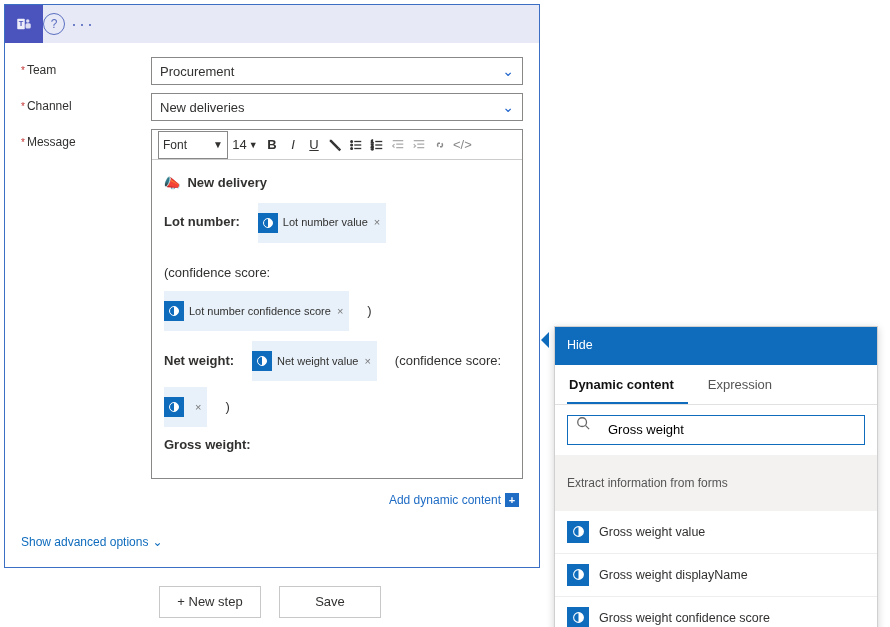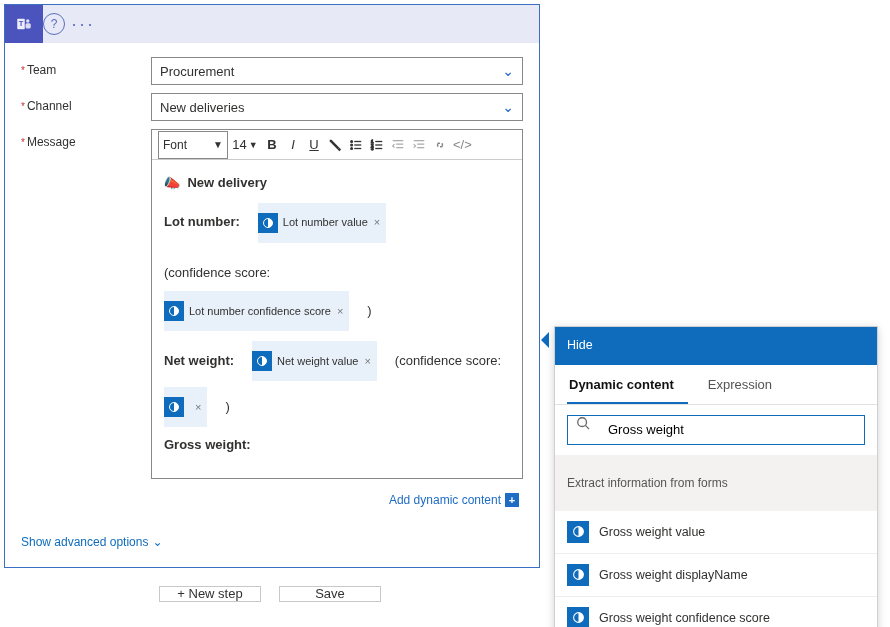--- a/index.html
+++ b/index.html
@@ -37,21 +37,21 @@
   .token-icon svg { width: 12px; height: 12px; }
   .token-x { color: #777; padding: 0 6px 0 6px; cursor: pointer; }
   .plain { font-size: 13px; }
 
   .add-dynamic { text-align: right; padding: 6px 4px 4px 0; font-size: 12px; color: #1f6cc5; cursor: pointer; display:flex; justify-content:flex-end; align-items:center; gap:4px;}
   .add-dynamic .badge { width:14px; height:14px; background:#1f6cc5; color:#fff; display:inline-flex; align-items:center; justify-content:center; font-size:11px; font-weight:bold; }
 
   .adv { color: #0f6cbd; font-size: 12px; padding: 14px 16px 18px 16px; cursor: pointer; display: flex; align-items: center; gap: 4px; }
 
   .bottom-actions { display: flex; gap: 18px; margin: 18px 0 0 0; justify-content: center; width: 536px; padding-left:4px; }
-  .btn { border: 1px solid #c8c8c8; background: #fff; height: 16px; min-width: 102px; display: flex; align-items: center; justify-content: center; font-size: 13px; cursor: pointer; }
+  .btn { border: 1px solid #c8c8c8; background: #fff; height: 32px; min-width: 102px; display: flex; align-items: center; justify-content: center; font-size: 13px; cursor: pointer; }
 
   
   .right-panel { position: absolute; top: 326px; left: 554px; width: 324px; border: 1px solid #d0d0d0; box-shadow: 0 2px 8px rgba(0,0,0,0.18); background: #fff; }
   .rp-head { background: #0f6cbd; color: #fff; padding: 10px 12px; display: flex; font-size: 12.5px; line-height: 1.4; }
   .rp-head-text { flex: 1; padding-right: 8px; }
   .rp-hide { cursor: pointer; font-size: 12.5px; }
   .rp-tabs { display: flex; border-bottom: 1px solid #e1e1e1; padding: 0 12px; }
   .rp-tab { padding: 12px 14px 10px 2px; margin-right: 18px; font-size: 13px; color: #555; cursor: pointer; }
   .rp-tab.active { color: #111; font-weight: 600; border-bottom: 2px solid #0f6cbd; }
   .rp-search-wrap { padding: 10px 12px; }

